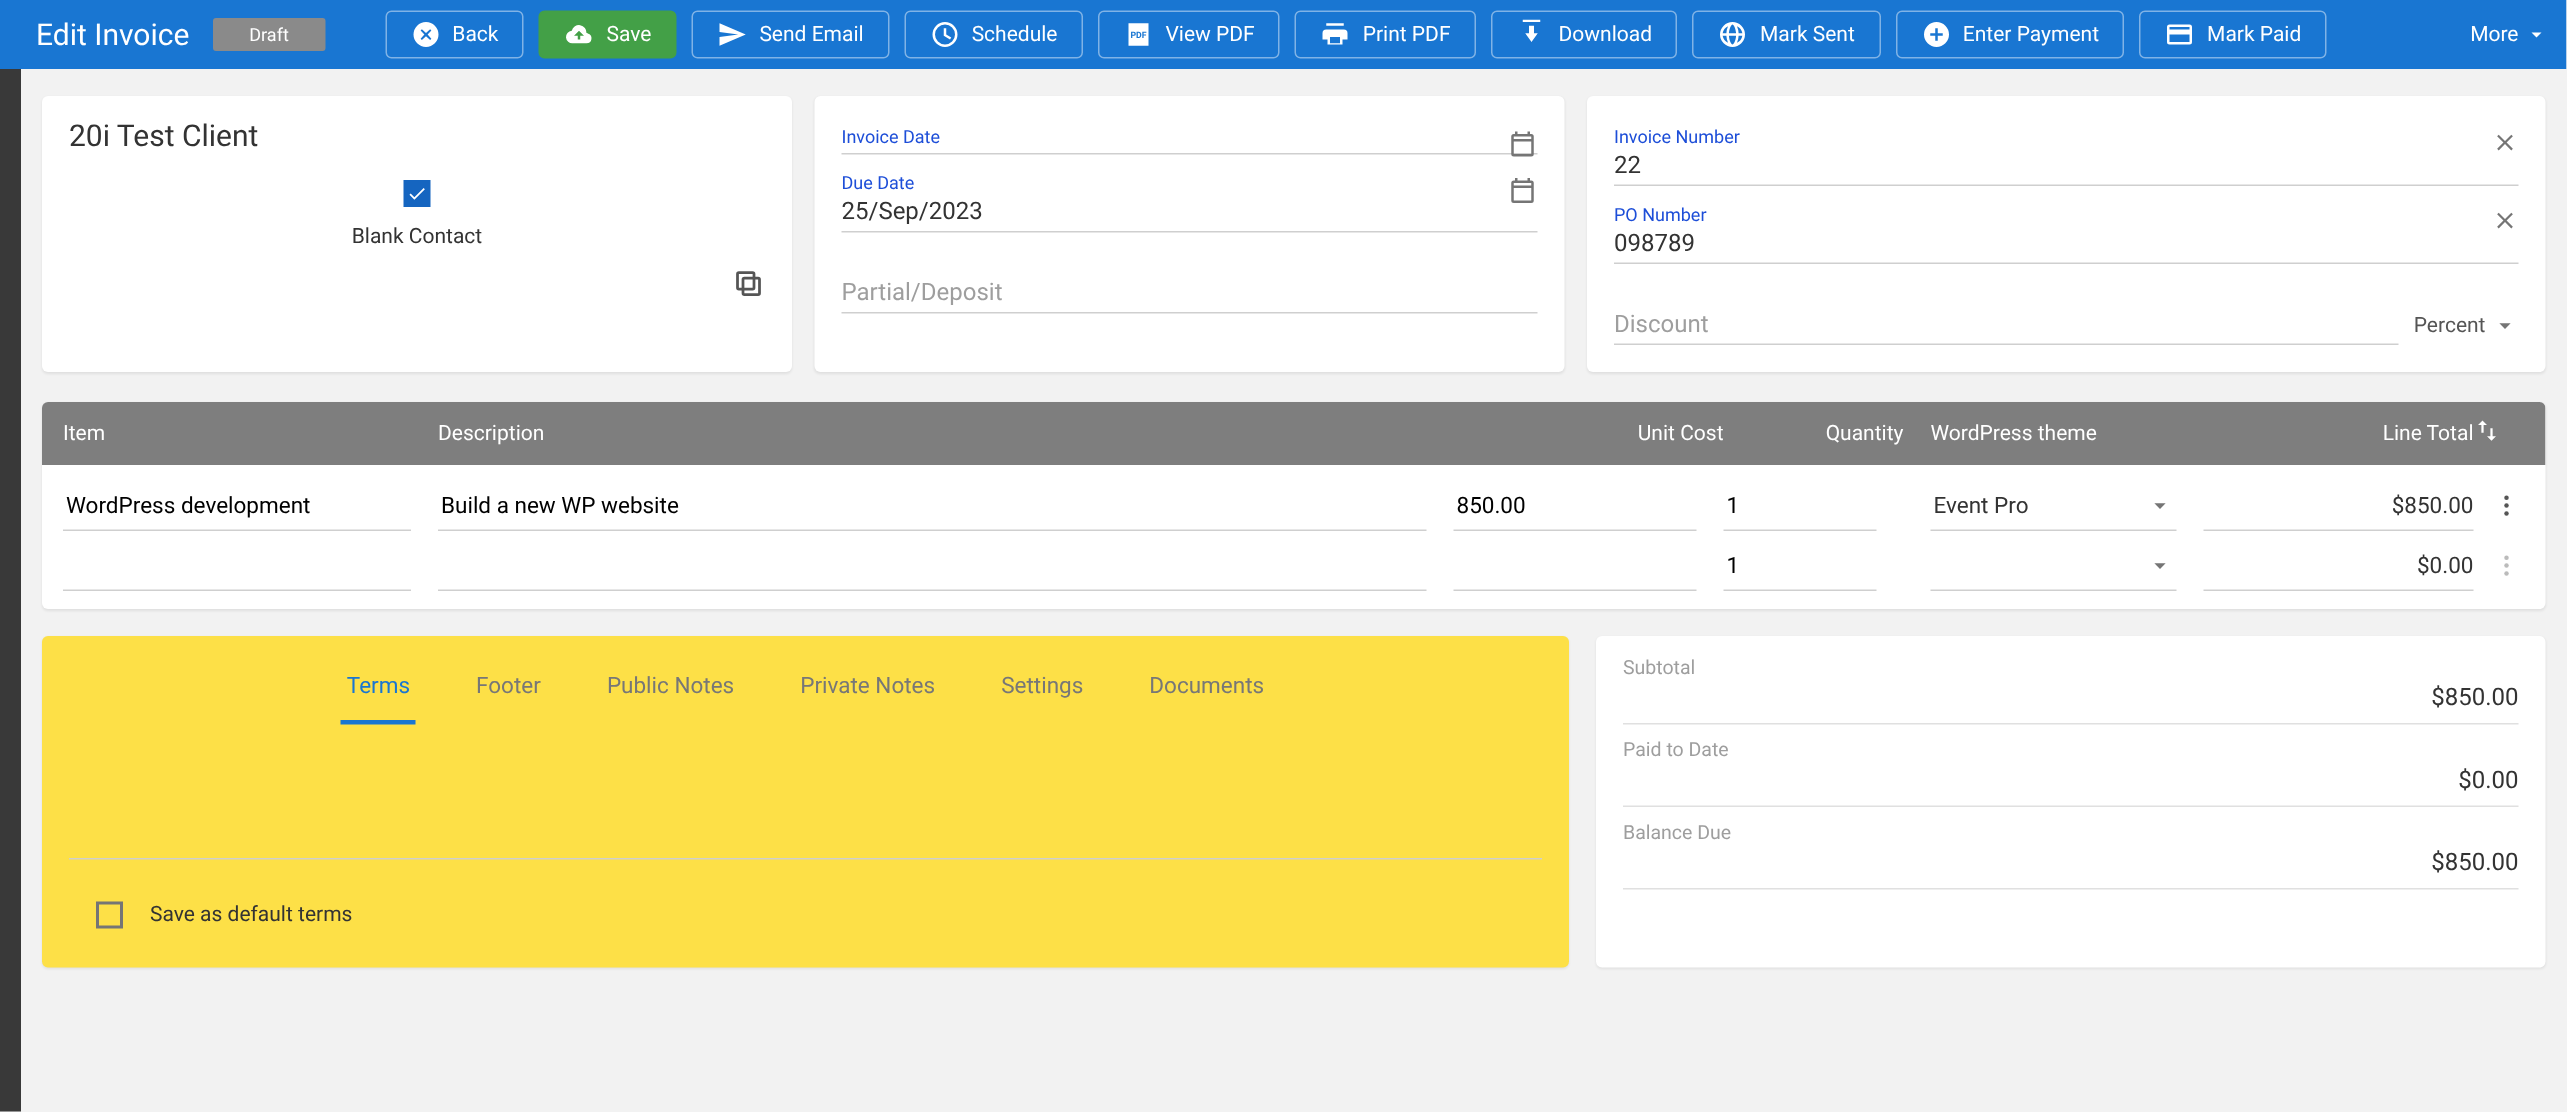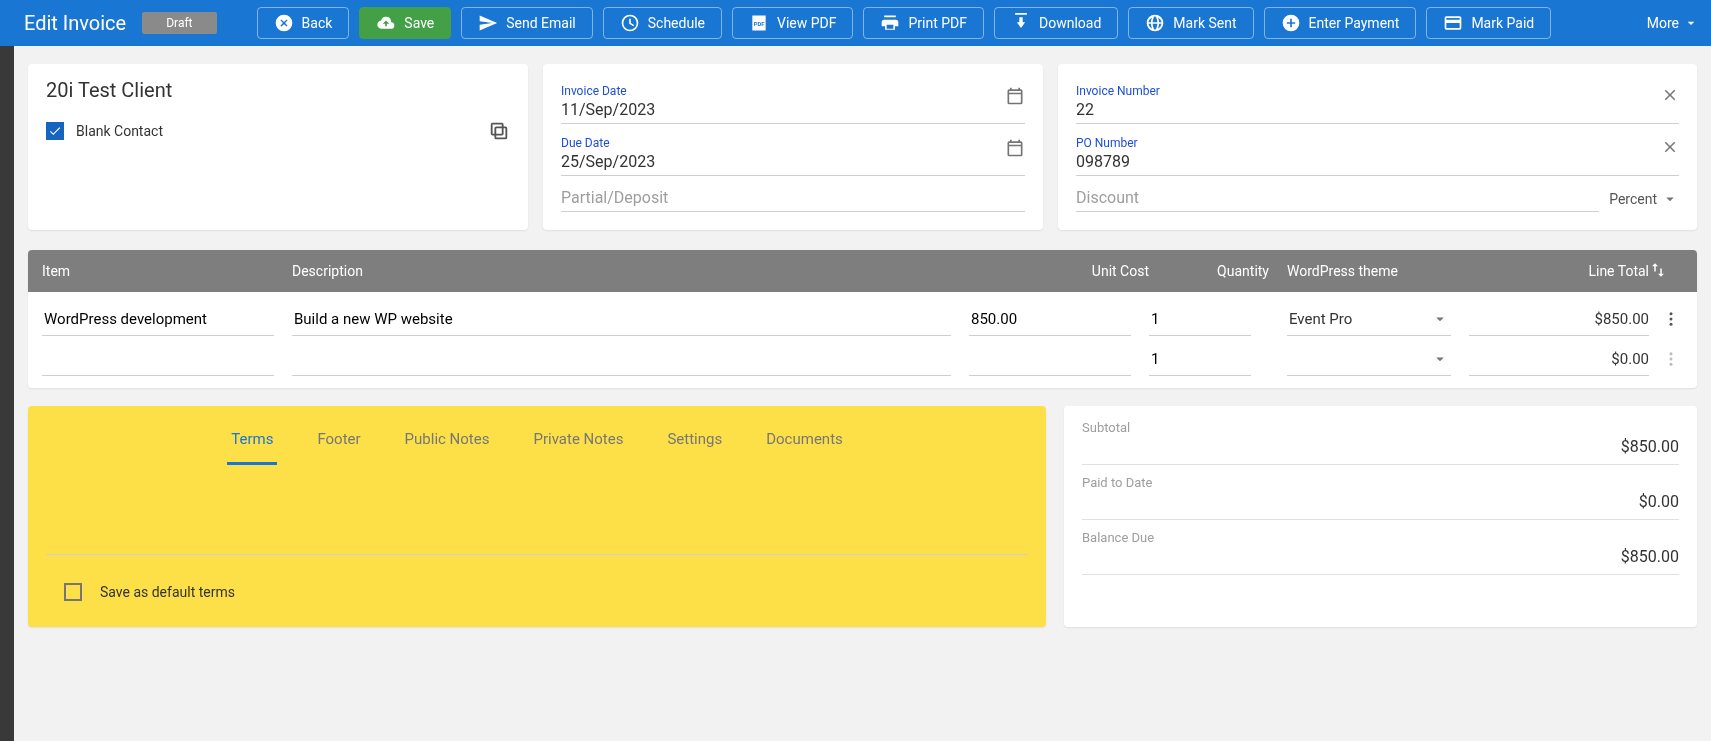--- a/index.html
+++ b/index.html
@@ -36,30 +36,30 @@
 
   
   .page { padding: 18px 14px 18px 28px; }
   .row { display: flex; gap: 15px; }
   .card { background: #fff; border-radius: 4px; padding: 14px 18px 18px 18px; box-shadow: 0 1px 2px rgba(0,0,0,0.08); }
   .client-card { flex: 0 0 500px; }
   .dates-card { flex: 0 0 500px; display:flex; flex-direction:column; gap:6px;}
   .meta-card  { flex: 1; display:flex; flex-direction:column; gap:6px;}
 
   .client-name { font-size: 20px; margin-bottom: 18px; }
-  .contact-row { display:flex; align-items:center; gap:12px; }
+  .contact-row { display:flex; align-items:center; gap:12px;flex-direction:column; }
   .checkbox-sq { width:18px; height:18px; background:#1565c0; display:flex; align-items:center; justify-content:center;}
   .checkbox-sq svg { width:14px; height:14px; fill:#fff;}
   .copy-icon { margin-left:auto; width:22px; height:22px; color:#555; cursor:pointer;}
   .copy-icon svg{ width:22px;height:22px; fill:none; stroke:#555; stroke-width:2;}
 
   .field { border-bottom: 1px solid #cfcfcf; padding: 6px 0 4px 0; position:relative;}
   .field .label { color: #1d4ed8; font-size: 12px; }
   .field .value { font-size: 16px; color:#333; margin-top:2px;}
-  .field .placeholder { font-size: 16px; color:#9e9e9e; }
+  .field .placeholder { font-size: 16px; color:#9e9e9e;margin-top:18px; }
   .field-icon { position:absolute; right:0; top:8px; width:20px; height:20px; fill:#757575; cursor:pointer;}
   .field-icon.sm { width:18px; height:18px; }
   .discount-row { display:flex; align-items:flex-end; gap:10px;}
   .discount-row .field { flex:1; }
   .percent-sel { display:flex; align-items:center; gap:4px; font-size:14px; color:#555; padding-bottom:4px; cursor:pointer;}
   .percent-sel svg{ width:18px;height:18px; fill:#757575;}
 
   
   .items-card { margin-top: 20px; background:#fff; border-radius:4px; box-shadow:0 1px 2px rgba(0,0,0,0.08); overflow:hidden;}
   .items-head { background:#7e7e7e; color:#fff; display:grid;
@@ -204,21 +204,20 @@
               <rect x="8" y="8" width="12" height="12" rx="1"></rect>
               <rect x="4" y="4" width="12" height="12" rx="1"></rect>
             </svg>
         </div>
       </div>
     </div>
 
     <div class="card dates-card">
       <div class="field">
         <div class="label">Invoice Date</div>
-        <div class="value">11/Sep/2023</div>
         <svg class="field-icon" viewBox="0 0 24 24">
             <path d="M19 4h-1V2h-2v2H8V2H6v2H5a2 2 0 00-2 2v14a2 2 0 002 2h14a2 2 0 002-2V6a2 2 0 00-2-2zm0 16H5V10h14zM5 8V6h14v2z"></path>
           </svg>
       </div>
       <div class="field">
         <div class="label">Due Date</div>
         <div class="value">25/Sep/2023</div>
         <svg class="field-icon" viewBox="0 0 24 24">
             <path d="M19 4h-1V2h-2v2H8V2H6v2H5a2 2 0 00-2 2v14a2 2 0 002 2h14a2 2 0 002-2V6a2 2 0 00-2-2zm0 16H5V10h14zM5 8V6h14v2z"></path>
           </svg>

